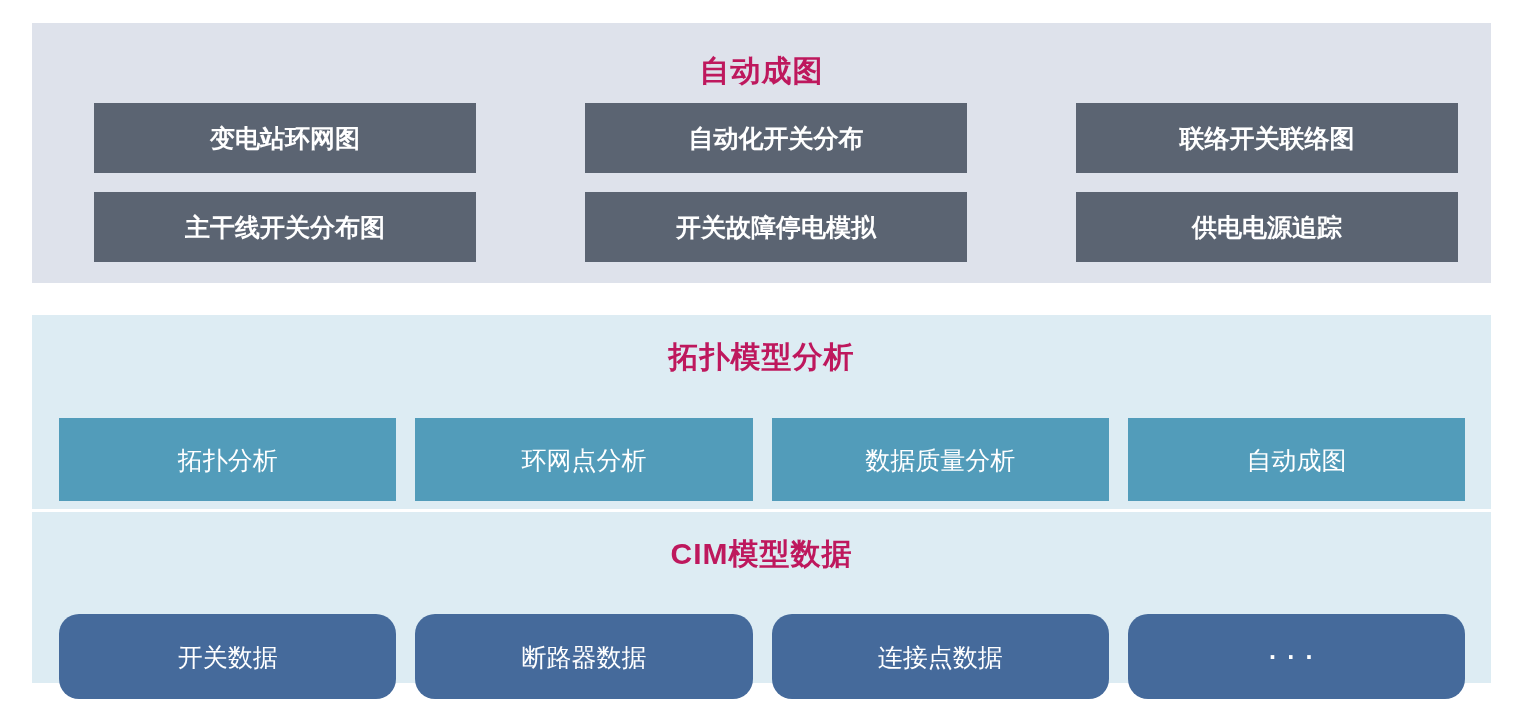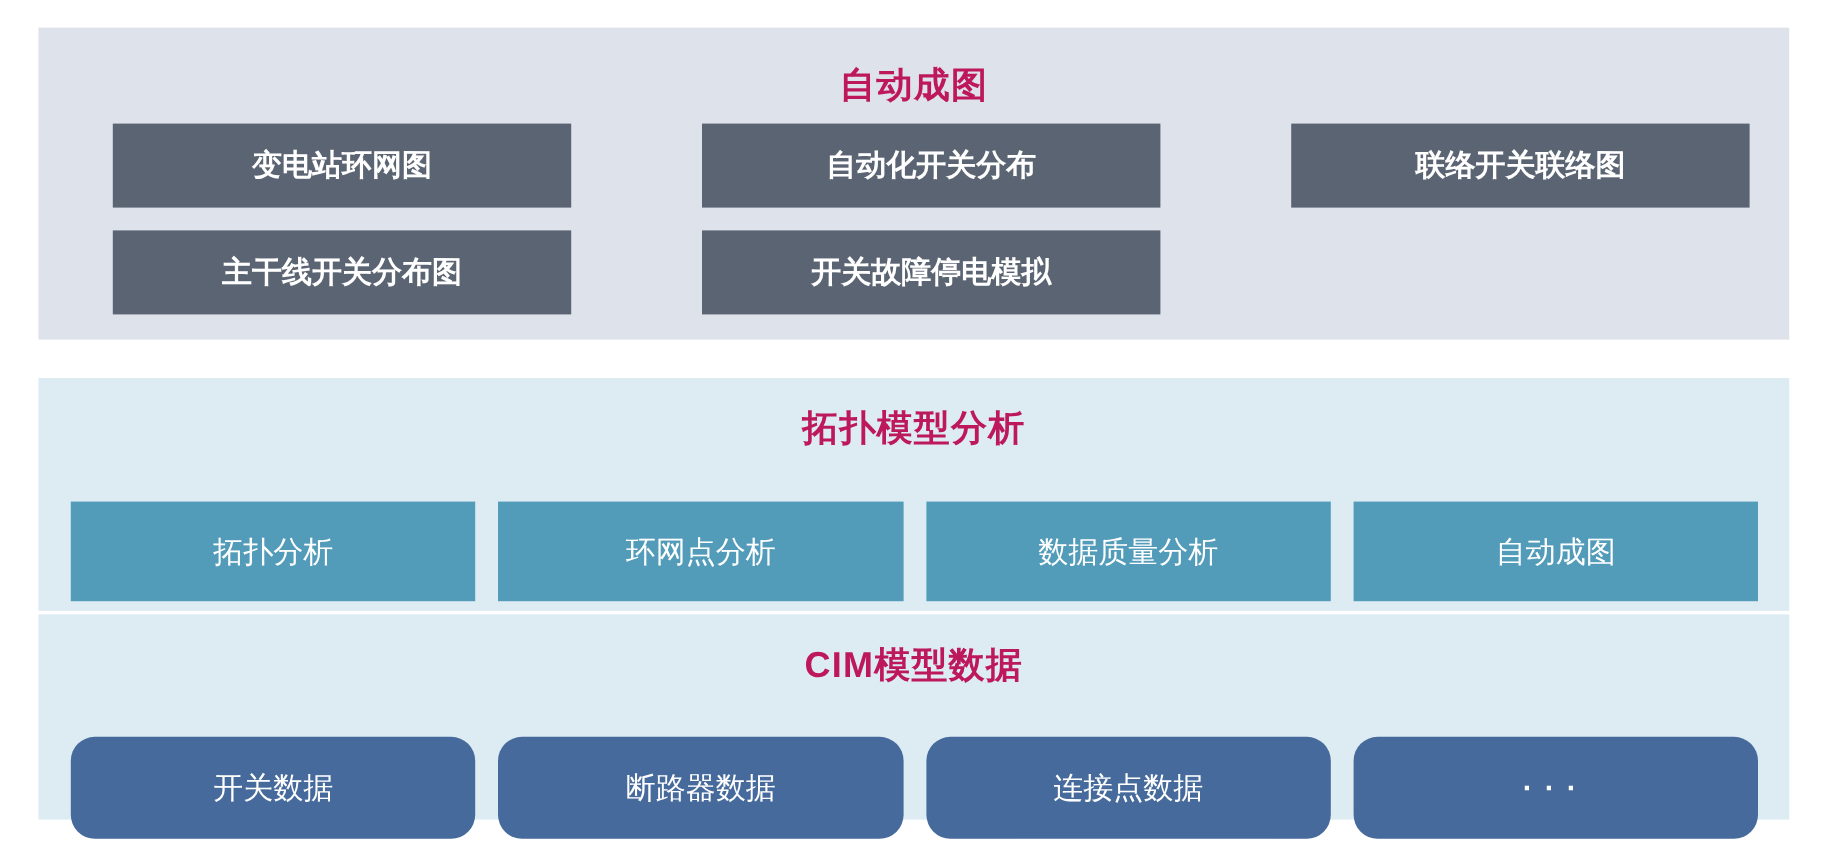--- a/index.html
+++ b/index.html
@@ -81,20 +81,21 @@
 <div class="canvas">
 
   <section class="band band-top">
     <h2 class="band-title">自动成图</h2>
     <div class="grid grid-top">
       <div class="box box-dark">变电站环网图</div>
       <div class="box box-dark">自动化开关分布</div>
       <div class="box box-dark">联络开关联络图</div>
       <div class="box box-dark">主干线开关分布图</div>
       <div class="box box-dark">开关故障停电模拟</div>
+      <div class="box box-dark">供电电源追踪</div>
     </div>
   </section>
 
   <section class="band band-mid">
     <h2 class="band-title">拓扑模型分析</h2>
     <div class="grid grid-quad">
       <div class="box box-teal">拓扑分析</div>
       <div class="box box-teal">环网点分析</div>
       <div class="box box-teal">数据质量分析</div>
       <div class="box box-teal">自动成图</div>

